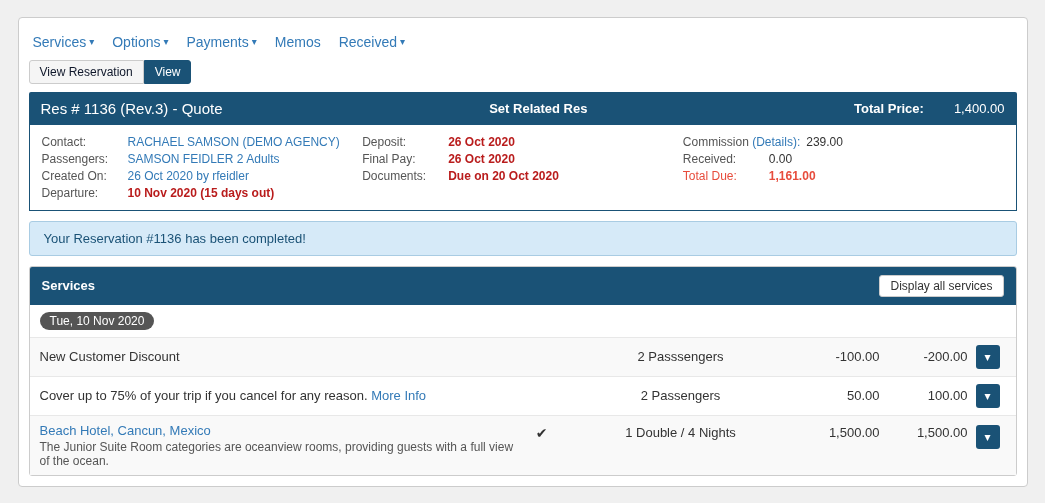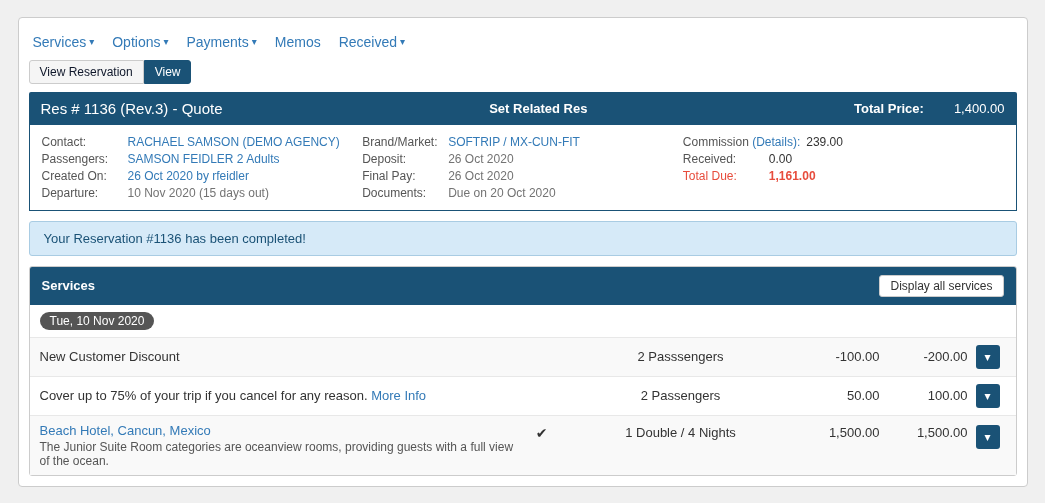--- a/index.html
+++ b/index.html
@@ -104,21 +104,21 @@
     .res-col .row .lbl {
       color: #555;
       min-width: 80px;
       font-size: 12px;
     }
     .res-col .row .val {
       color: #333;
       font-size: 12px;
     }
     .res-col .row .val.link { color: #337ab7; cursor: pointer; }
-    .res-col .row .val.bold { font-weight: normal; color: #737373; }
+    .res-col .row .val.bold { font-weight: bold; color: #b91c1c; }
     .res-col .row .val.red { color: #e74c3c; }
     
     .completion-notice {
       background: #d6eaf8;
       border: 1px solid #a9cce3;
       color: #1a5276;
       padding: 9px 14px;
       border-radius: 3px;
       margin-bottom: 10px;
       font-size: 13px;
@@ -254,24 +254,20 @@
         <span class="val link">26 Oct 2020 by rfeidler</span>
       </div>
       <div class="row">
         <span class="lbl">Departure:</span>
         <span class="val bold">10 Nov 2020 (15 days out)</span>
       </div>
     </div>
 
     <div class="res-col">
       <div class="row">
-        <span class="lbl">Brand/Market:</span>
-        <span class="val link">SOFTRIP / MX-CUN-FIT</span>
-      </div>
-      <div class="row">
         <span class="lbl">Deposit:</span>
         <span class="val bold">26 Oct 2020</span>
       </div>
       <div class="row">
         <span class="lbl">Final Pay:</span>
         <span class="val bold">26 Oct 2020</span>
       </div>
       <div class="row">
         <span class="lbl">Documents:</span>
         <span class="val bold">Due on 20 Oct 2020</span>

